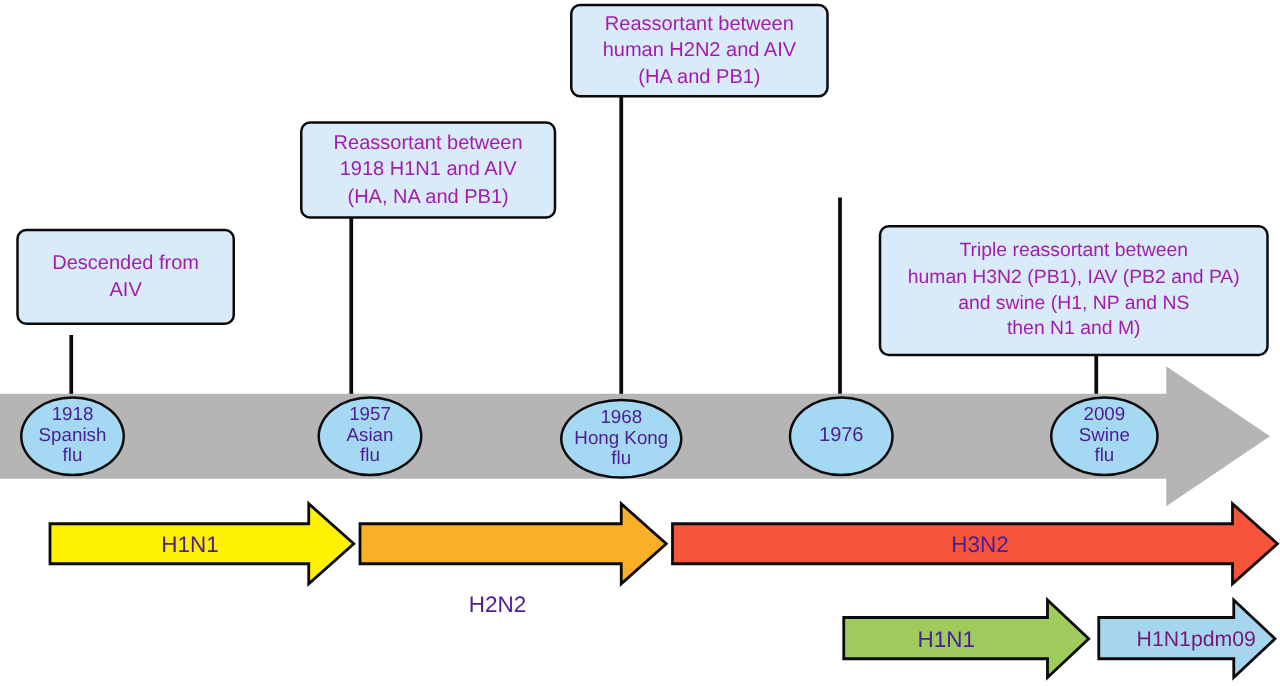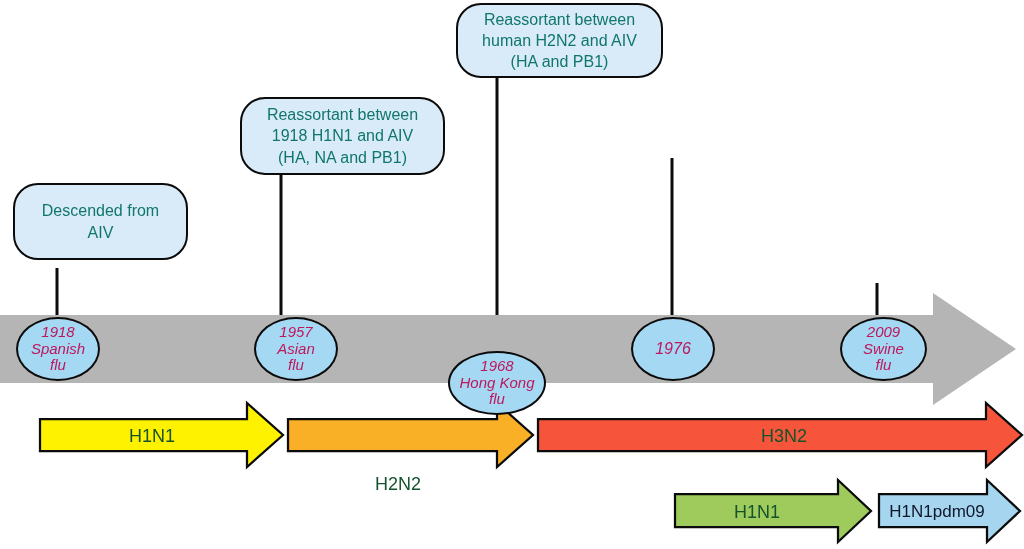--- a/index.html
+++ b/index.html
@@ -8,44 +8,43 @@
     width:1024px; height:549px;
     background:#ffffff;
     font-family:"Liberation Sans", sans-serif;
     overflow:hidden;
   }
   .layer { position:absolute; left:0; top:0; }
   .callout {
     position:absolute;
     background:#D9EAF8;
     border:2.5px solid #0b0b0b;
-    border-radius:25px;
+    border-radius:8px;
     display:flex; align-items:center; justify-content:center;
     text-align:center;
     white-space:pre-line;
-    font-size:16px; line-height:1.32; color:#0f766e;
+    font-size:16px; line-height:1.32; color:#a21caf;
     box-sizing:border-box;
     padding:16px 8px;
   }
   .ellipse {
     position:absolute;
     background:#A5D8F3;
     border:2.5px solid #0b0b0b;
     border-radius:50%;
     display:flex; align-items:center; justify-content:center;
     text-align:center;
     white-space:pre-line;
-    font-size:15px; line-height:1.13; color:#be185d;
+    font-size:15px; line-height:1.13; color:#4c1d95;
     box-sizing:border-box;
-    font-style:italic;
   }
   .arrow-label {
     position:absolute;
     transform:translate(-50%,-50%);
-    font-size:18px; color:#14532d;
+    font-size:18px; color:#4c1d95;
     white-space:nowrap;
   }
 </style>
 </head>
 <body>
 
 <div class="stage">
 
   <svg class="layer" width="1024" height="549" viewBox="0 0 1024 549">
 
@@ -66,34 +65,38 @@
   </svg>
 
   <div class="callout" style="left:13px;  top:183px; width:175px; height:77px;">Descended from
 AIV</div>
   <div class="callout" style="left:240px; top:97px;  width:205px; height:78px;">Reassortant between
 1918 H1N1 and AIV
 (HA, NA and PB1)</div>
   <div class="callout" style="left:456px; top:3px;   width:207px; height:75px;">Reassortant between
 human H2N2 and AIV
 (HA and PB1)</div>
+  <div class="callout" style="left:703px; top:180px; width:312px; height:105px; font-size:15.5px; line-height:1.35;">Triple reassortant between
+human H3N2 (PB1), IAV (PB2 and PA)
+and swine (H1, NP and NS
+then N1 and M)</div>
 
   <div class="ellipse" style="left:16px;  top:317px; width:84px; height:64px;">1918
 Spanish
 flu</div>
   <div class="ellipse" style="left:254px; top:317px; width:84px; height:64px;">1957
 Asian
 flu</div>
-  <div class="ellipse" style="left:448px; top:319px; width:98px; height:64px;margin-top:32px;">1968
+  <div class="ellipse" style="left:448px; top:319px; width:98px; height:64px;">1968
 Hong Kong
 flu</div>
   <div class="ellipse" style="left:631px; top:317px; width:84px; height:64px; font-size:16px;">1976</div>
   <div class="ellipse" style="left:840px; top:317px; width:87px; height:64px;">2009
 Swine
 flu</div>
 
   <div class="arrow-label" style="left:152px; top:436px;">H1N1</div>
   <div class="arrow-label" style="left:398px; top:436px;margin-top:48px;">H2N2</div>
   <div class="arrow-label" style="left:784px; top:436px;">H3N2</div>
   <div class="arrow-label" style="left:757px; top:512px;">H1N1</div>
-  <div class="arrow-label" style="left: 937px; top: 512px; font-size: 17px; color: #0f172a;" id="H1N1pdm09">H1N1pdm09</div>
+  <div class="arrow-label" style="left: 957px; top: 512px; font-size: 17px; color: #701a75;" id="H1N1pdm09">H1N1pdm09</div>
 
 </div>
 
 </body></html>

